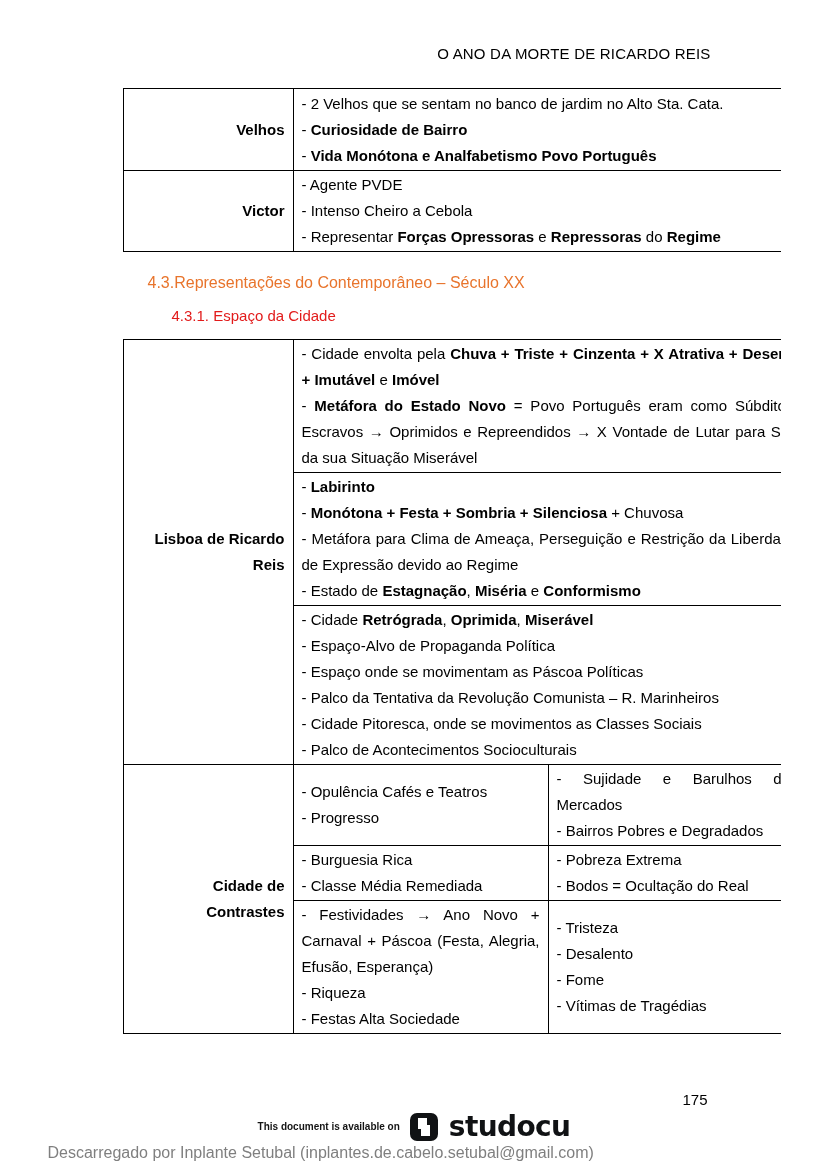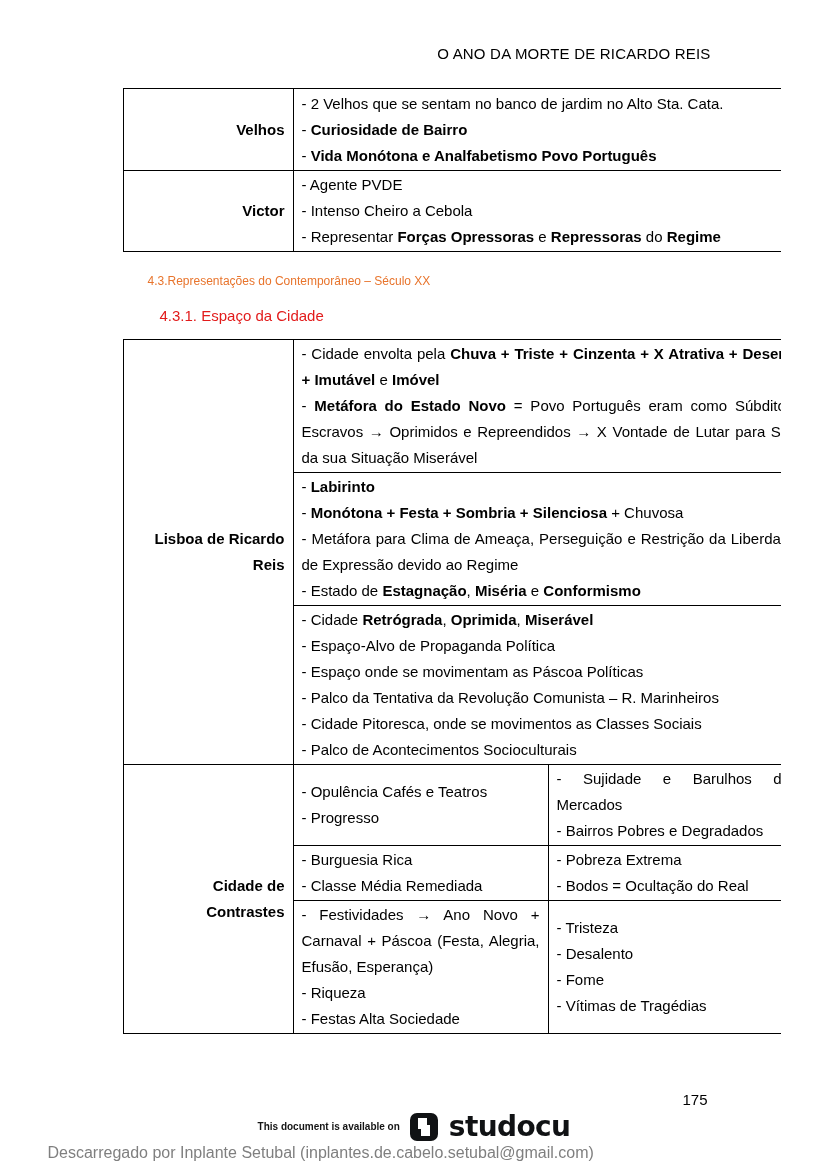--- a/index.html
+++ b/index.html
@@ -19,22 +19,22 @@
   .t2 tr.r2{height:125px}
   .t2 tr.r3{height:156px}
   .t2 tr.r4{height:79px}
   .t2 tr.r5{height:52px}
   .t2 tr.r6{height:128px}
   .title-cell{font-weight:bold;text-align:right;padding:1px 4px}
   .content-cell{text-align:justify}
   .para{margin:0}
   .b{font-weight:bold}
 
-  .h-section{position:absolute;left:100px;top:274px;font-size:12px;color:var(--heading-orange,#E8742C)}
-  .h-sub{position:absolute;left:112px;top:307px;font-size:15px;color:var(--heading-red,#E21B1B)}
+  .h-section{position:absolute;left:100px;top:274px;font-size:16px;color:var(--heading-orange,#E8742C)}
+  .h-sub{position:absolute;left:124px;top:307px;font-size:15px;color:var(--heading-red,#E21B1B)}
 
   .page-number{position:absolute;top:1091px;right:73px;font-size:15px}
 
   .footer-row{position:absolute;left:0;top:1110px;width:100%;display:flex;align-items:center;
               justify-content:center;gap:10px}
   .footer-note{font-size:10px;font-weight:bold;color:#141414}
   .brand{display:flex;align-items:center;gap:11px;cursor:pointer}
   .brand-text{font-size:28px;font-weight:bold;letter-spacing:-.6px;color:#101214;
               font-family:"DejaVu Sans",sans-serif}
   .brand-icon{display:block}

